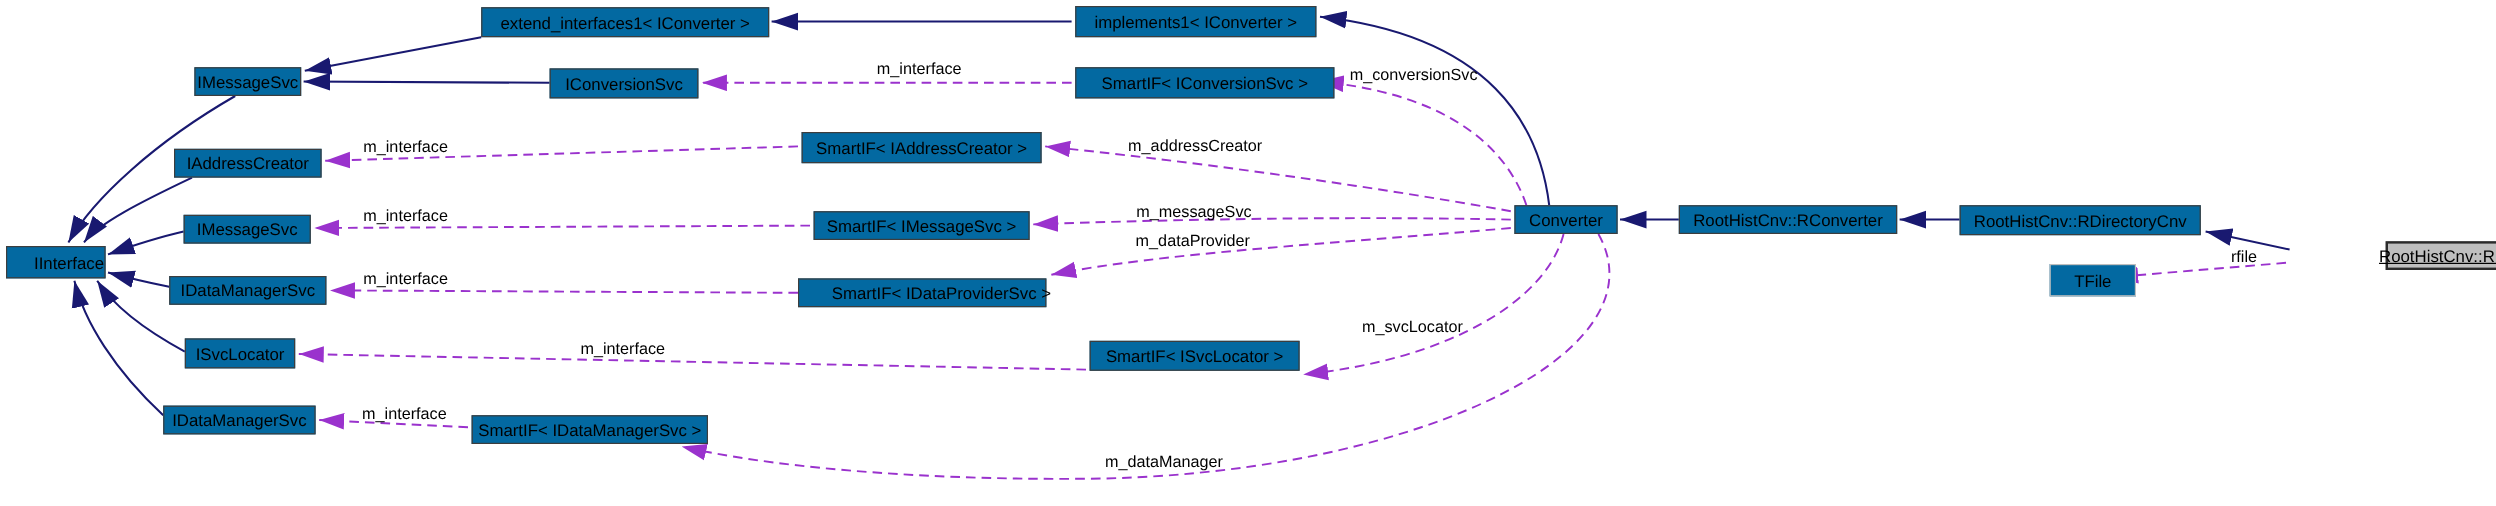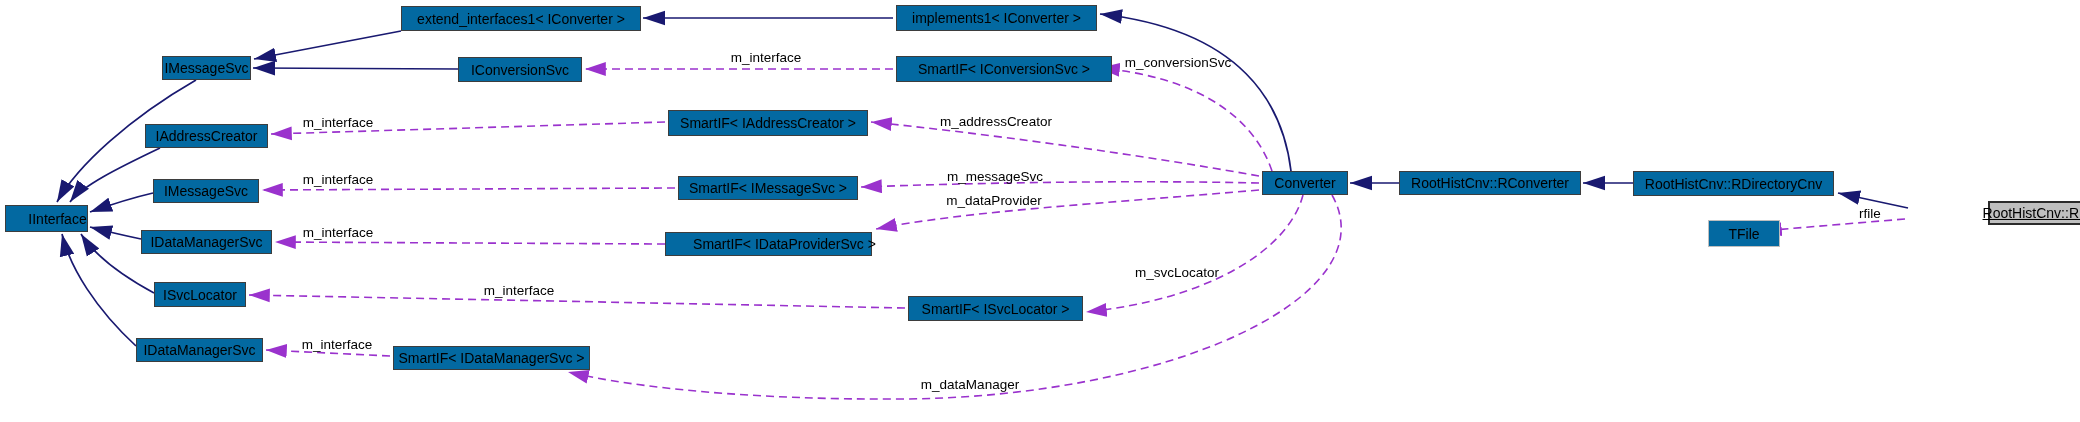--- a/index.html
+++ b/index.html
@@ -100,21 +100,21 @@
       <div class="node" style="left: 141px; top: 230px; width: 131px; height: 24px;">IDataManagerSvc</div>
       <div class="node" style="left: 154px; top: 282px; width: 92px; height: 25px;">ISvcLocator</div>
       <div class="node" style="left: 136px; top: 338px; width: 127px; height: 24px;">IDataManagerSvc</div>
       <div class="node" style="left: 401px; top: 6px; width: 240px; height: 25px;">extend_interfaces1&lt; IConverter &gt;</div>
       <div class="node" style="left: 896px; top: 5px; width: 201px; height: 26px;">implements1&lt; IConverter &gt;</div>
       <div class="node" style="left: 458px; top: 57px; width: 124px; height: 25px;">IConversionSvc</div>
       <div class="node" style="left: 896px; top: 56px; width: 216px; height: 26px;">SmartIF&lt; IConversionSvc &gt;</div>
       <div class="node" style="left: 668px; top: 110px; width: 200px; height: 26px;">SmartIF&lt; IAddressCreator &gt;</div>
       <div class="node" style="left: 678px; top: 176px; width: 180px; height: 24px;">SmartIF&lt; IMessageSvc &gt;</div>
       <div class="node" style="left: 665px; top: 232px; width: 207px; height: 24px; padding-left: 32px;">SmartIF&lt; IDataProviderSvc &gt;</div>
-      <div class="node" style="left: 908px; top: 296px; width: 175px; height: 25px;">SmartIF&lt; ISvcLocator &gt;</div>
+      <div class="node" style="left: 908px; top: 284px; width: 175px; height: 25px;">SmartIF&lt; ISvcLocator &gt;</div>
       <div class="node" style="left: 393px; top: 346px; width: 197px; height: 24px;">SmartIF&lt; IDataManagerSvc &gt;</div>
       <div class="node" style="left: 1262px; top: 171px; width: 86px; height: 24px;">Converter</div>
       <div class="node" style="left: 1399px; top: 171px; width: 182px; height: 24px;">RootHistCnv::RConverter</div>
       <div class="node" style="left: 1633px; top: 171px; width: 201px; height: 25px;">RootHistCnv::RDirectoryCnv</div>
       <div class="node highlight" style="left: 1988px; top: 201px; width: 133px; height: 24px; text-decoration: underline;">RootHistCnv::RFileCnv</div>
       <div class="node external" style="left: 1708px; top: 220px; width: 72px; height: 27px;">TFile</div>
     </div>
 </div>
 
 </body></html>

